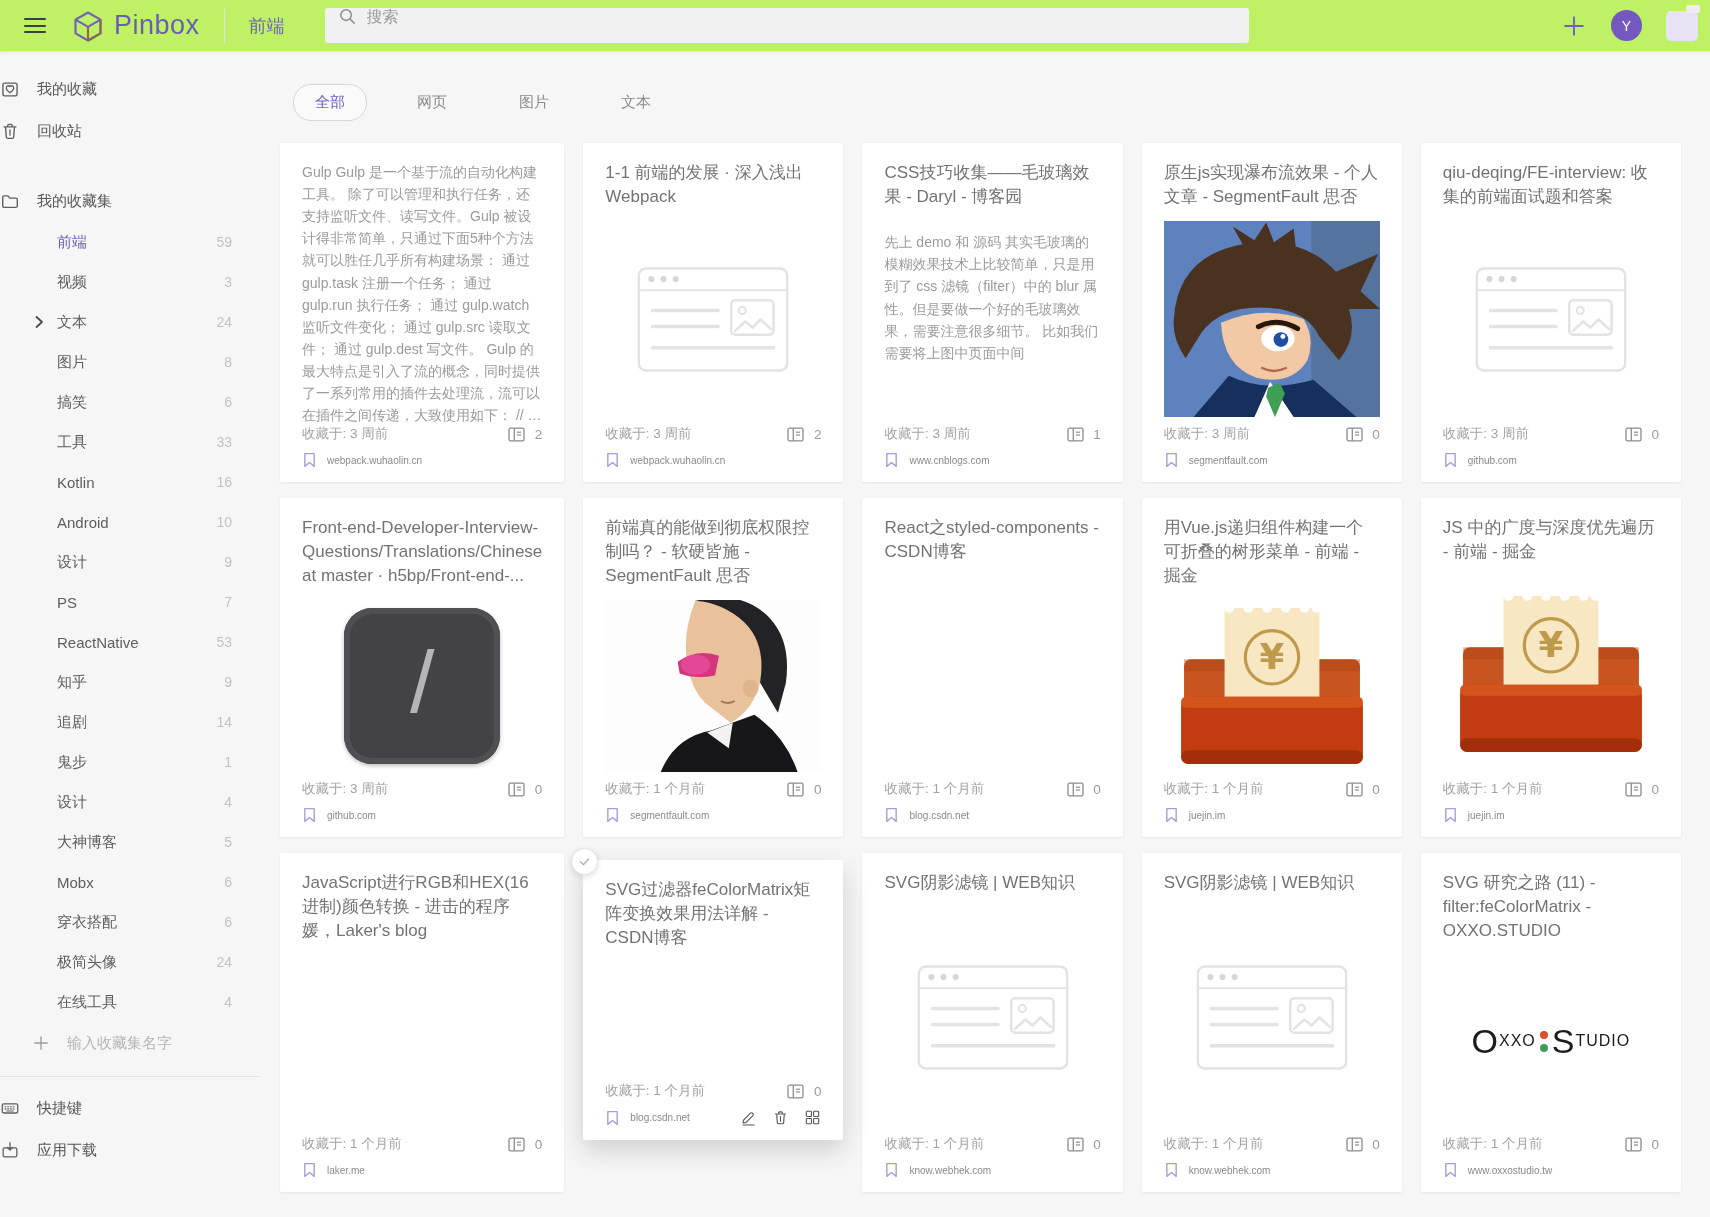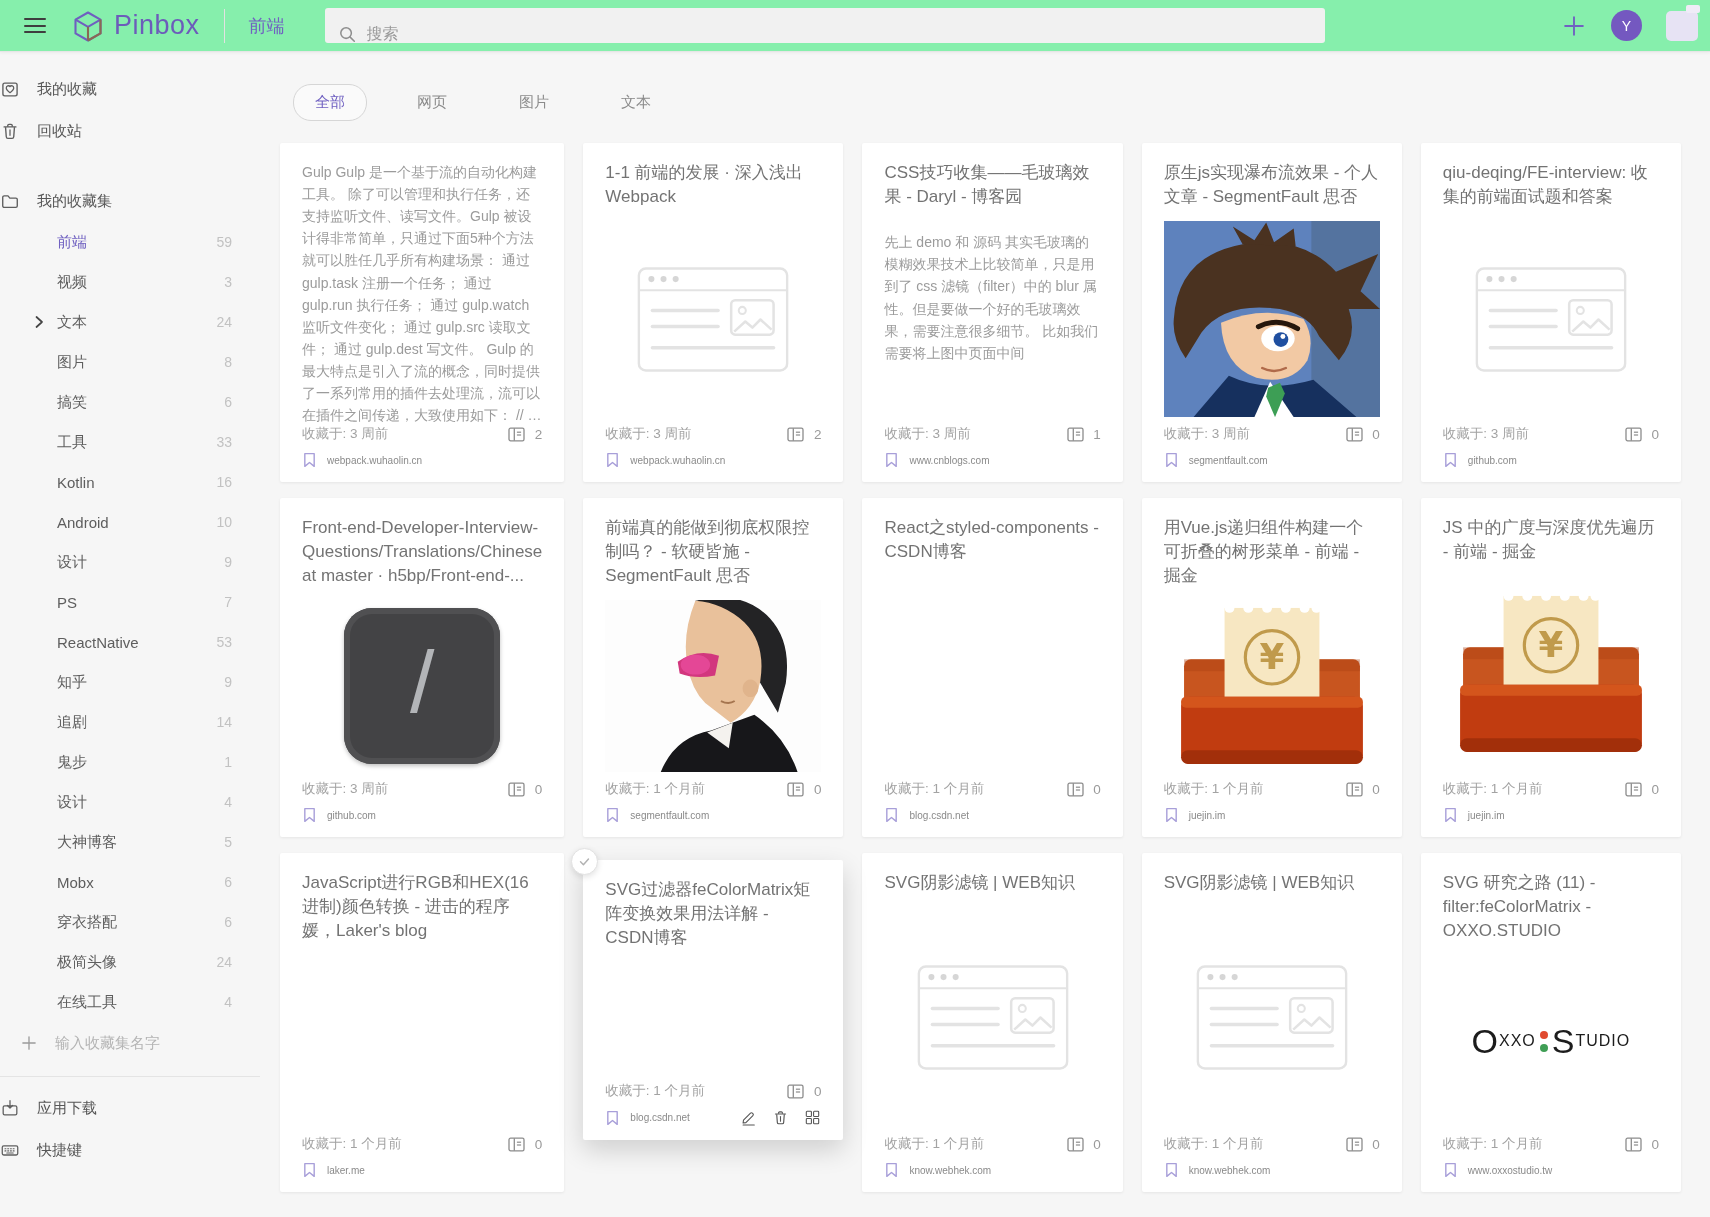--- a/index.html
+++ b/index.html
@@ -8,34 +8,34 @@
   body {
     font-family:"Liberation Sans","DejaVu Sans",sans-serif;
     background:#f6f6f6; color:#555;
   }
   svg { display:block; }
   .defs { position:absolute; width:0; height:0; overflow:hidden; }
 
   
   .topbar{
     position:absolute; left:0; top:0; width:1710px; height:52px;
-    background:#86efac; border-bottom:1px solid #e6e6e6;
+    background:#bef264; border-bottom:1px solid #e6e6e6;
     box-shadow:0 1px 3px rgba(0,0,0,.05);
     display:flex; align-items:center; z-index:10;
   }
   .hamburger{ margin-left:24px; width:22px; cursor:pointer; }
   .hamburger span{ display:block; height:2px; background:#3e3e3e; margin:4.5px 0; border-radius:1px;}
   .logo{ display:flex; align-items:center; gap:10px; margin-left:26px; }
   .logo svg{ width:32px; height:32px; }
   .logo .brand{ font-size:27px; color:#6c5cba; letter-spacing:.5px; font-weight:400; }
   .top-divider{ width:1px; height:34px; background:#e2e2e2; margin:0 24px; }
   .active-collection{ font-size:18px; color:#7061c1; }
   .searchbox{
-    margin-left:40px; width:1000px; height:35px; background:#f1f1f1;
-    border-radius:3px; display:flex; align-items:flex-end; padding:0 14px; gap:11px;
+    margin-left:40px; width:924px; height:35px; background:#f1f1f1;
+    border-radius:3px; display:flex; align-items:flex-start; padding:0 14px; gap:11px;
   }
   .searchbox svg{ width:17px; height:17px; color:#8e8e8e; }
   .searchbox input{
     border:none; background:transparent; outline:none; flex:1;
     font-size:16px; color:#666; font-family:inherit;
   }
   .searchbox input::placeholder{ color:#9a9a9a; }
   .topbar-right{ margin-left:auto; display:flex; align-items:center; gap:24px; margin-right:12px; }
   .add-btn svg{ width:26px; height:26px; color:#7061c1; cursor:pointer; }
   .avatar{
@@ -63,21 +63,21 @@
   .side-gap{ height:28px; }
   .coll-row{
     height:40px; display:flex; align-items:center; justify-content:space-between;
     padding:0 28px 0 57px; font-size:15px; color:#5e5e5e; cursor:pointer; position:relative;
   }
   .coll-row .cnt{ font-size:14px; color:#c2c2c2; }
   .coll-row.active .lbl{ color:#7061c1; }
   .coll-row .chev{ position:absolute; left:32px; top:50%; transform:translateY(-50%);
     width:14px; height:14px; color:#444; }
   .add-coll{
-    height:42px; display:flex; align-items:center; gap:17px; padding-left:20px;
+    height:42px; display:flex; align-items:center; gap:17px; padding-left:32px;
     font-size:15px; color:#b4b4b4; cursor:pointer;
   }
   .add-coll svg{ width:18px; height:18px; color:#9a9a9a; }
   .side-divider{ border:none; border-top:1px solid #e4e4e4; margin:12px 0 10px 0; }
 
   
   .main{ position:absolute; left:260px; top:52px; right:0; bottom:0; padding:32px 29px 0 20px; overflow:hidden; }
   .tabs{ display:flex; align-items:center; gap:28px; padding-left:13px; }
   .tab{ font-size:15px; color:#8b8b8b; padding:8px 21px; border-radius:18px; border:1px solid transparent; cursor:pointer; }
   .tab.active{ border-color:#d6d6d6; color:#7061c1; background:#fafafa; }
@@ -402,29 +402,29 @@
 
   <div class="add-coll">
     <svg viewBox="0 0 22 22">
         <use href="#sym-plus"></use>
       </svg>
     <span>输入收藏集名字</span>
   </div>
   <hr class="side-divider">
   <div class="side-item">
     <svg viewBox="0 0 22 22">
+        <use href="#sym-keyboard"></use>
+      </svg>
+    <span>快捷键</span>
+  </div>
+  <div class="side-item">
+    <svg viewBox="0 0 22 22">
         <use href="#sym-download"></use>
       </svg>
     <span>应用下载</span>
-  </div>
-  <div class="side-item">
-    <svg viewBox="0 0 22 22">
-        <use href="#sym-keyboard"></use>
-      </svg>
-    <span>快捷键</span>
   </div>
 </nav>
 
 <main class="main">
   <div class="tabs">
     <span class="tab active">全部</span>
     <span class="tab">网页</span>
     <span class="tab">图片</span>
     <span class="tab">文本</span>
   </div>

